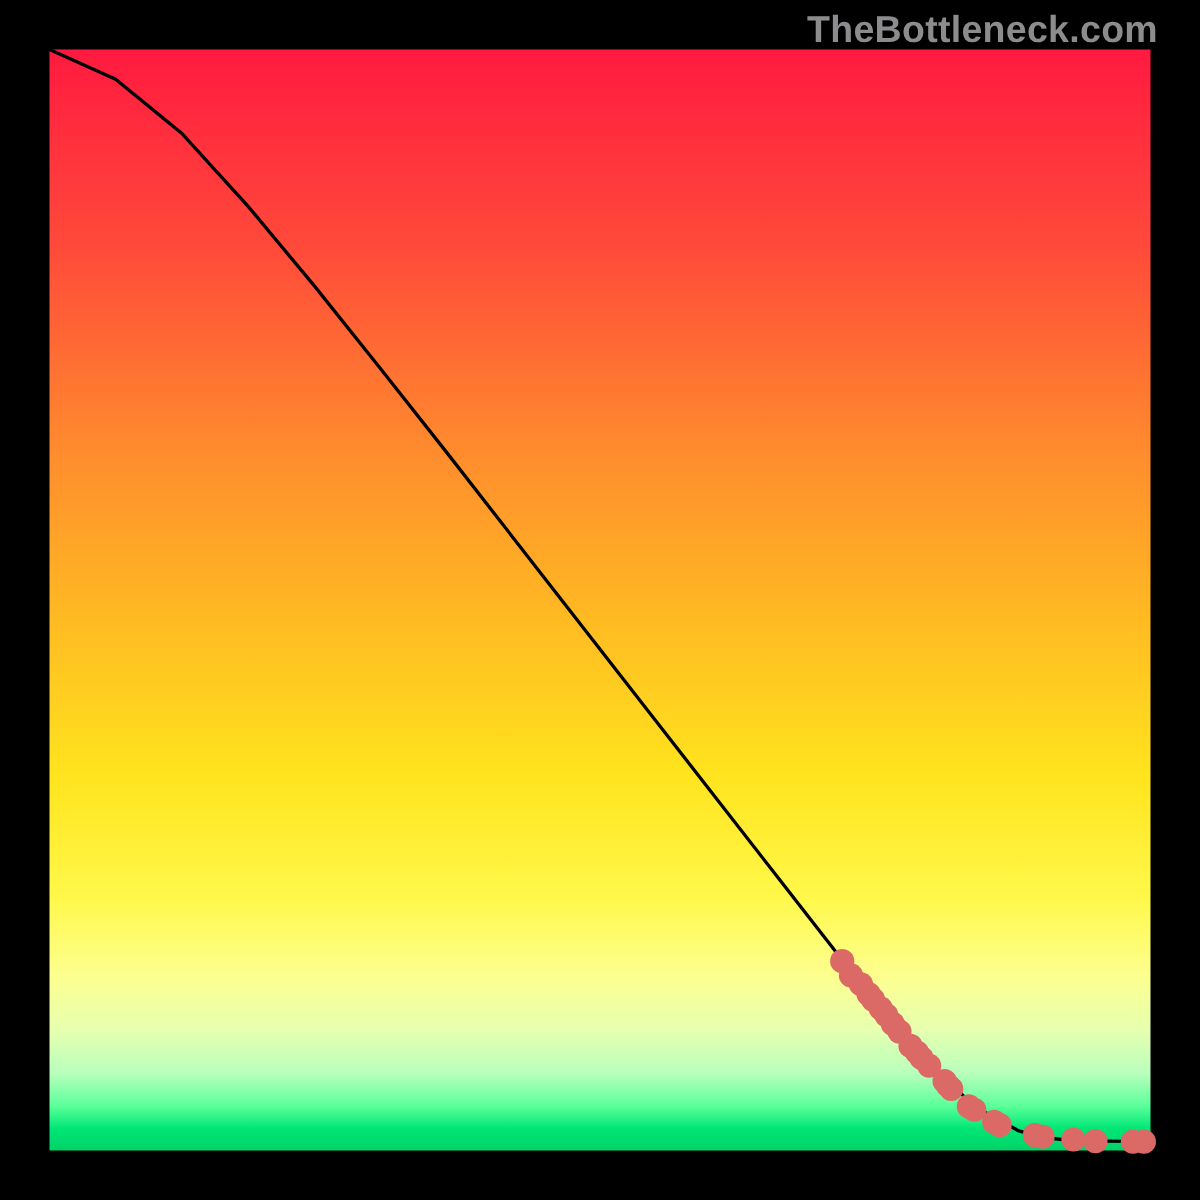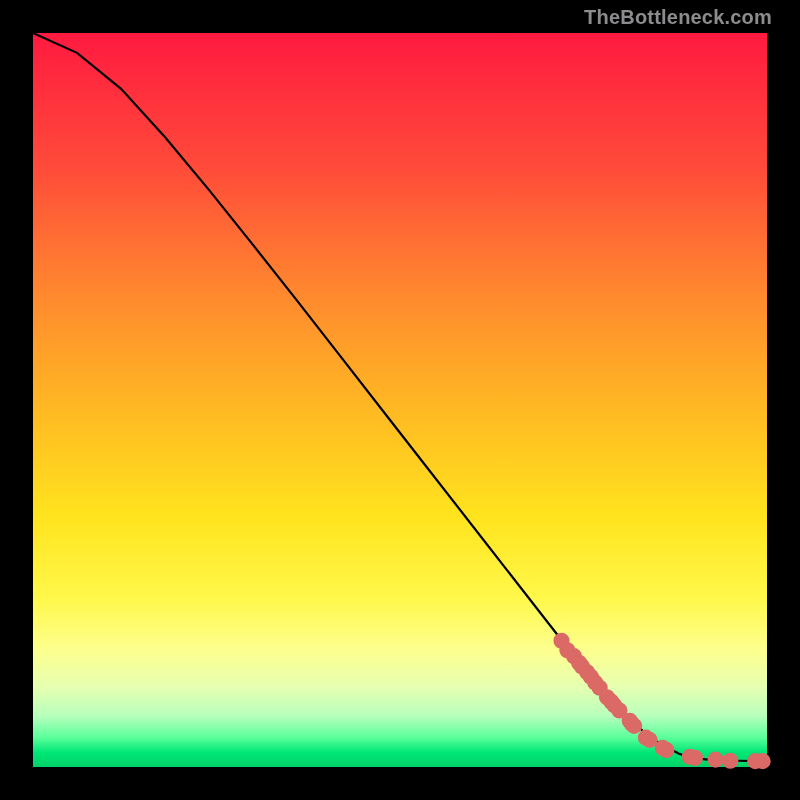--- a/index.html
+++ b/index.html
@@ -35,21 +35,21 @@
       #5aff9a 96%,
       #00e776 98%,
       #00d266 100%
     );
   }
   .watermark {
     position: absolute;
     right: 28px;
     top: 6px;
     font-family: Arial, Helvetica, sans-serif;
-    font-size: 20px;
+    font-size: 25px;
     letter-spacing: 0.2px;
     color: #8c8c8e;
     font-weight: 600;
   }
   svg.curve {
     position: absolute;
     left: 0;
     top: 0;
     width: 734px;
     height: 734px;

